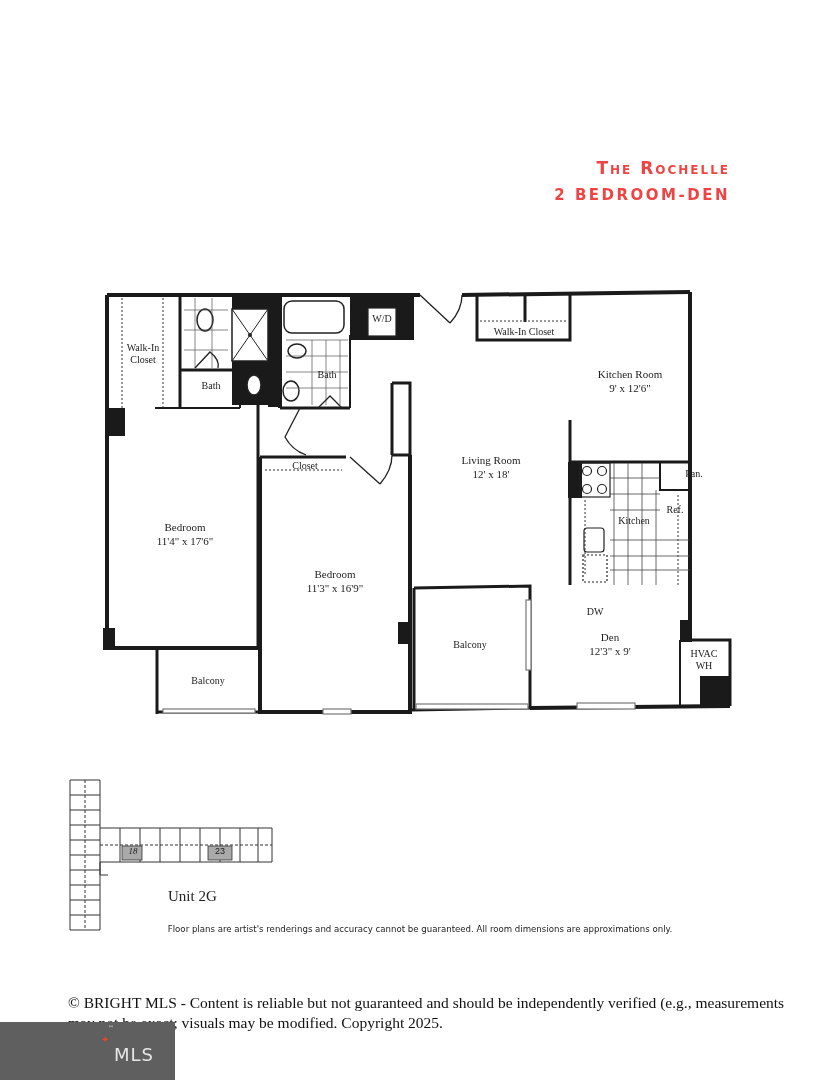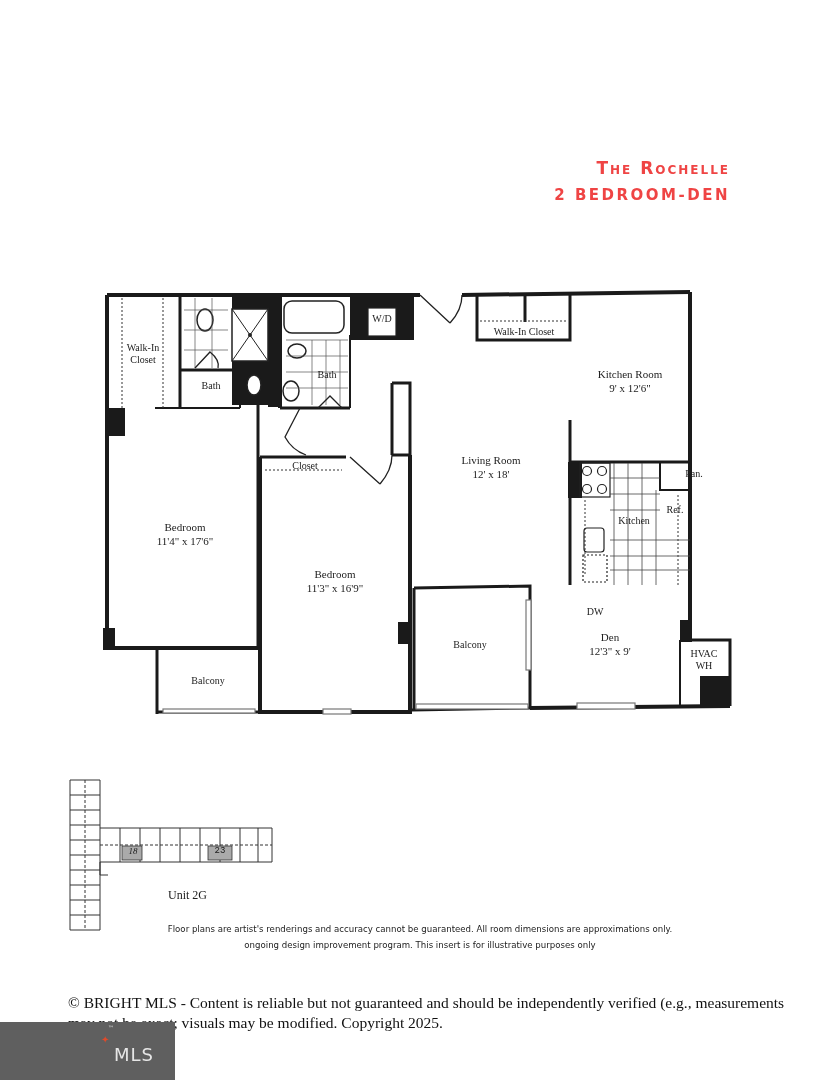--- a/index.html
+++ b/index.html
@@ -10,21 +10,21 @@
   .title2 { top: 186px; font-size: 15px; letter-spacing: 2.5px; }
   .lbl { position: absolute; font-family: "Liberation Serif", serif; font-size: 11px; text-align: center; line-height: 14px; white-space: nowrap; color: #222; }
   .lbl.sm { font-size: 10px; line-height: 12px; }
   .disclaimer { position: absolute; left: 100px; width: 640px; top: 922px; font-family: "DejaVu Sans", sans-serif; font-size: 8.6px; line-height: 15.5px; text-align: center; color: #222; }
   .copyright { position: absolute; left: 68px; top: 993px; width: 720px; font-family: "Liberation Serif", serif; font-size: 15.5px; line-height: 20px; color: #111; }
   .logo { position: absolute; left: 0; top: 1022px; width: 175px; height: 58px; background: #5f5f5f; }
   .logo-bright { position: absolute; left: 12px; top: 4px; font-family: "Liberation Serif", serif; font-size: 38px; font-weight: bold; color: #e6e6e6; letter-spacing: -1px; }
   .logo-mls { position: absolute; left: 114px; top: 22px; font-family: "DejaVu Sans", sans-serif; font-size: 18px; color: #e6e6e6; letter-spacing: 1px; }
   .logo-star { position: absolute; left: 101px; top: 12px; color: #e04a2a; font-size: 10px; }
   .logo-tm { position: absolute; left: 108px; top: 2px; color: #e6e6e6; font-size: 6px; font-family: "DejaVu Sans", sans-serif; }
-  .unit-label { position: absolute; left: 168px; top: 888px; font-family: "Liberation Serif", serif; font-size: 12px; color: #222; }
+  .unit-label { position: absolute; left: 168px; top: 888px; font-family: "Liberation Serif", serif; font-size: 15px; color: #222; }
   svg { position: absolute; left: 0; top: 0; }
 </style>
 </head>
 <body>
 
 <div class="title title1">The Rochelle</div>
 <div class="title title2">2 BEDROOM-DEN</div>
 
 <svg width="837" height="1080" xmlns="http://www.w3.org/2000/svg">
   <g stroke="#1a1a1a" fill="none" stroke-width="4">
@@ -176,26 +176,25 @@
 <div class="lbl sm" style="left:610px;top:515px;width:48px;">Kitchen</div>
 <div class="lbl sm" style="left:678px;top:468px;width:32px;">Pan.</div>
 <div class="lbl sm" style="left:662px;top:504px;width:26px;">Ref.</div>
 <div class="lbl sm" style="left:583px;top:562px;width:24px;margin-top:44px;">DW</div>
 <div class="lbl sm" style="left:180px;top:675px;width:56px;">Balcony</div>
 <div class="lbl sm" style="left:442px;top:639px;width:56px;">Balcony</div>
 <div class="lbl" style="left:570px;top:630px;width:80px;"><span>Den</span><br><span>12'3" x 9'</span></div>
 <div class="lbl sm" style="left:683px;top:648px;width:42px;"><span>HVAC</span><br><span>WH</span></div>
 
 <div class="abs" style="left:124px;top:846px;font-size:9px;width:18px;text-align:center;font-family:'Liberation Serif',serif;font-style:italic;">18</div>
-<div class="abs" style="left:208px;top:846px;font-size:9px;width:24px;text-align:center;font-family:Liberation Mono, monospace;">23</div>
+<div class="abs" style="left:208px;top:846px;font-size:9px;width:24px;text-align:center;font-family:Liberation Sans, sans-serif;">23</div>
 <div class="unit-label">Unit 2G</div>
 
 <div class="disclaimer">
   <div>Floor plans are artist's renderings and accuracy cannot be guaranteed. All room dimensions are approximations only.</div>
-  <div>ongoing design improvement program. This insert is for illustrative purposes only</div>
 </div>
 
 <div class="copyright">© BRIGHT MLS -  Content is reliable but not guaranteed and should be independently verified (e.g., measurements may not be exact; visuals may be modified. Copyright 2025.</div>
 
 <div class="logo">
   <span class="logo-star">✦</span>
   <span class="logo-tm">™</span>
   <span class="logo-mls">MLS</span>
 </div>
 

